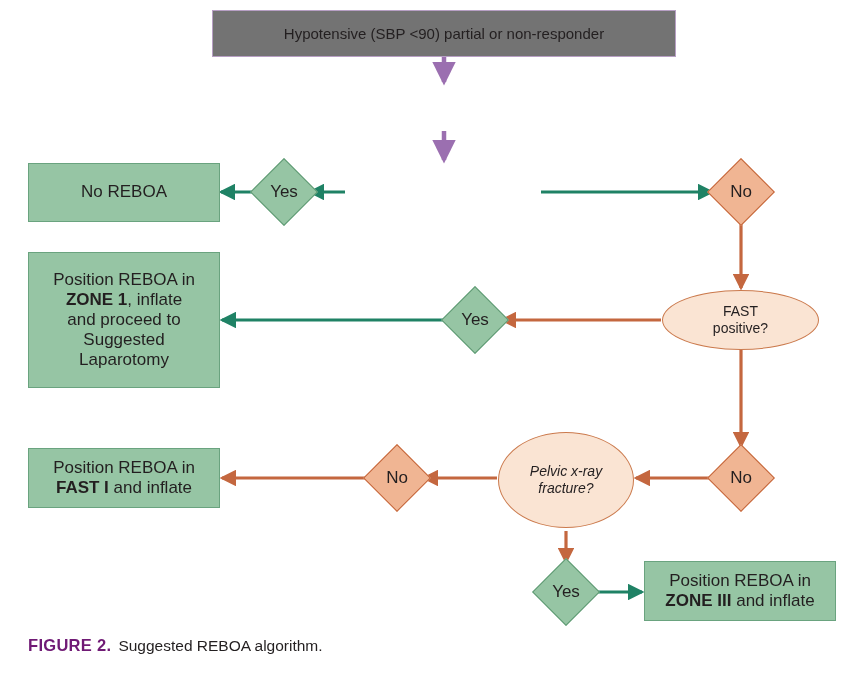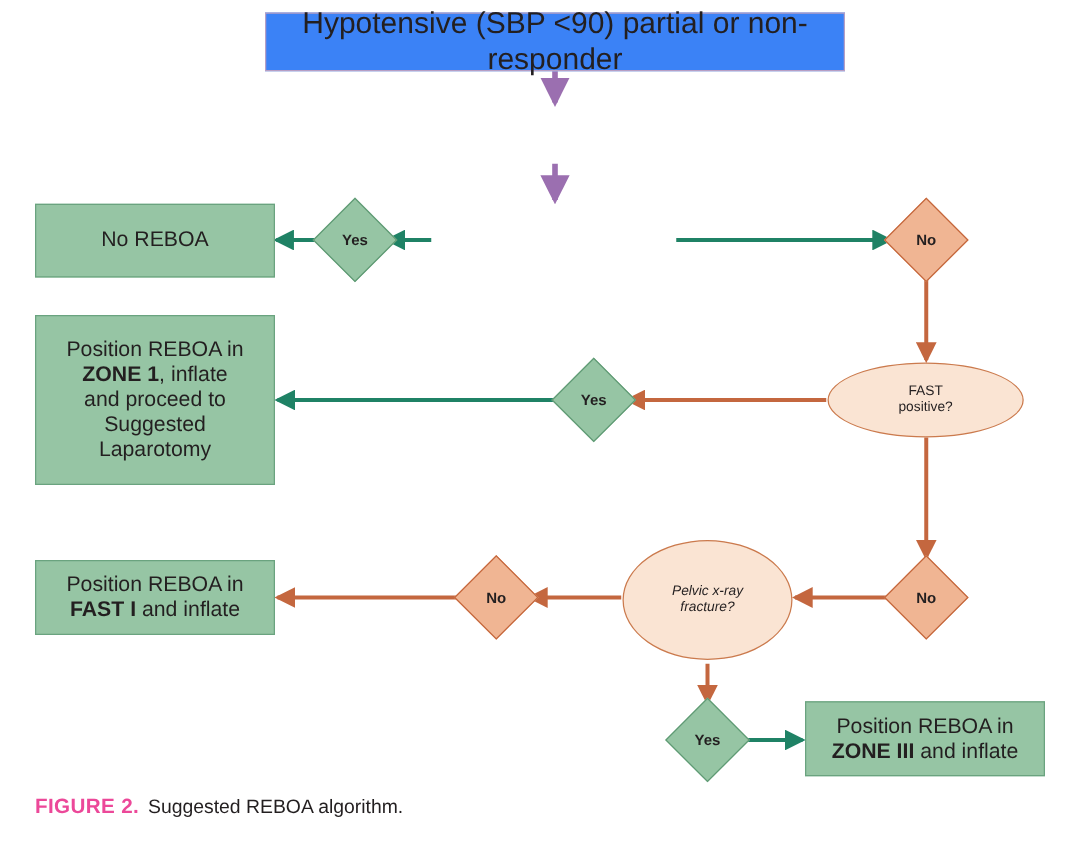--- a/index.html
+++ b/index.html
@@ -35,23 +35,23 @@
     z-index: 3;
   }
   .node-text {
     display: block;
     width: 100%;
     padding: 0 6px;
     box-sizing: border-box;
   }
   
   .proc {
-    background: #3b82f6;
+    background: #737373;
     border: 1px solid #b79fc4;
-    font-size: 24px;
+    font-size: 15px;
   }
   
   .act {
     background: #96c5a4;
     border: 1px solid #6aa37f;
     font-size: 17px;
   }
   
   .diamond {
     position: absolute;
@@ -66,58 +66,57 @@
     transform: translate(-50%, -50%) rotate(45deg);
     box-sizing: border-box;
   }
   .diamond .dia-label {
     position: absolute;
     left: 0; top: 0;
     width: 100%; height: 100%;
     display: flex;
     align-items: center;
     justify-content: center;
-    font-size: 12px;
+    font-size: 17px;
     z-index: 2;
-    font-weight: bold;
   }
   .dia-green .dia-shape {
     background: #96c5a4;
     border: 1px solid #5f9a74;
   }
   .dia-salmon .dia-shape {
     background: #f0b593;
     border: 1px solid #c4663b;
   }
   
   .ellipse {
     position: absolute;
     background: #fae4d3;
     border: 1px solid #cb7a4d;
     border-radius: 50%;
     display: flex;
     align-items: center;
     justify-content: center;
     text-align: center;
-    font-size: 11px;
+    font-size: 14px;
     line-height: 1.2;
     z-index: 3;
     box-sizing: border-box;
   }
   .bold { font-weight: bold; }
   
   #caption {
     position: absolute;
     left: 28px;
     top: 636px;
     font-size: 15.5px;
     white-space: nowrap;
   }
   #caption .fig-label {
-    color: #ec4899;
+    color: #701a75;
     font-weight: bold;
     font-size: 16.5px;
     letter-spacing: .3px;
   }
   #caption .fig-text {
     color: #231f20;
     margin-left: 7px;
   }
 </style>
 </head>

